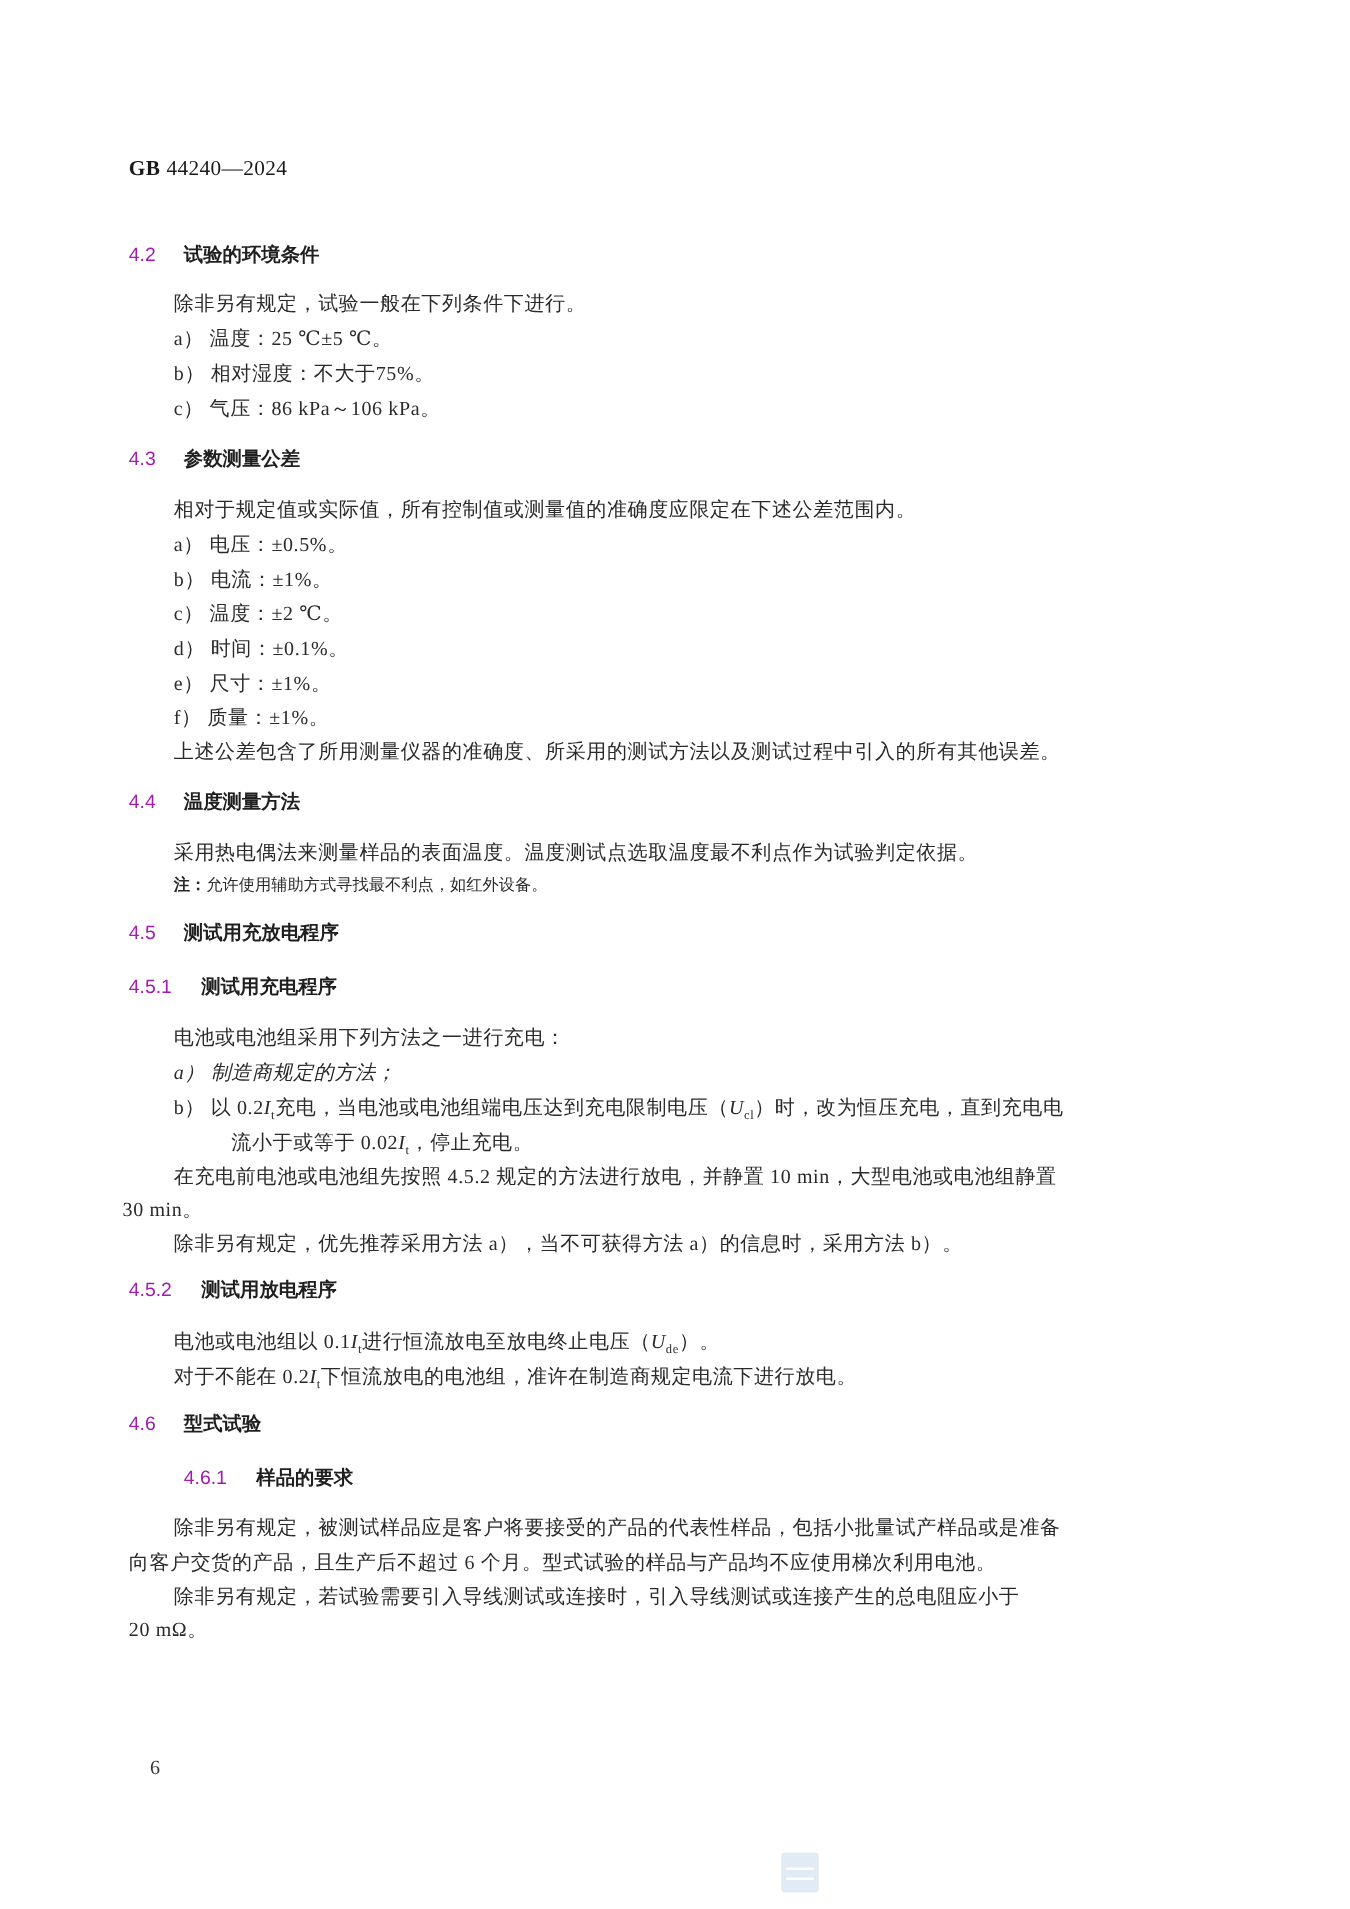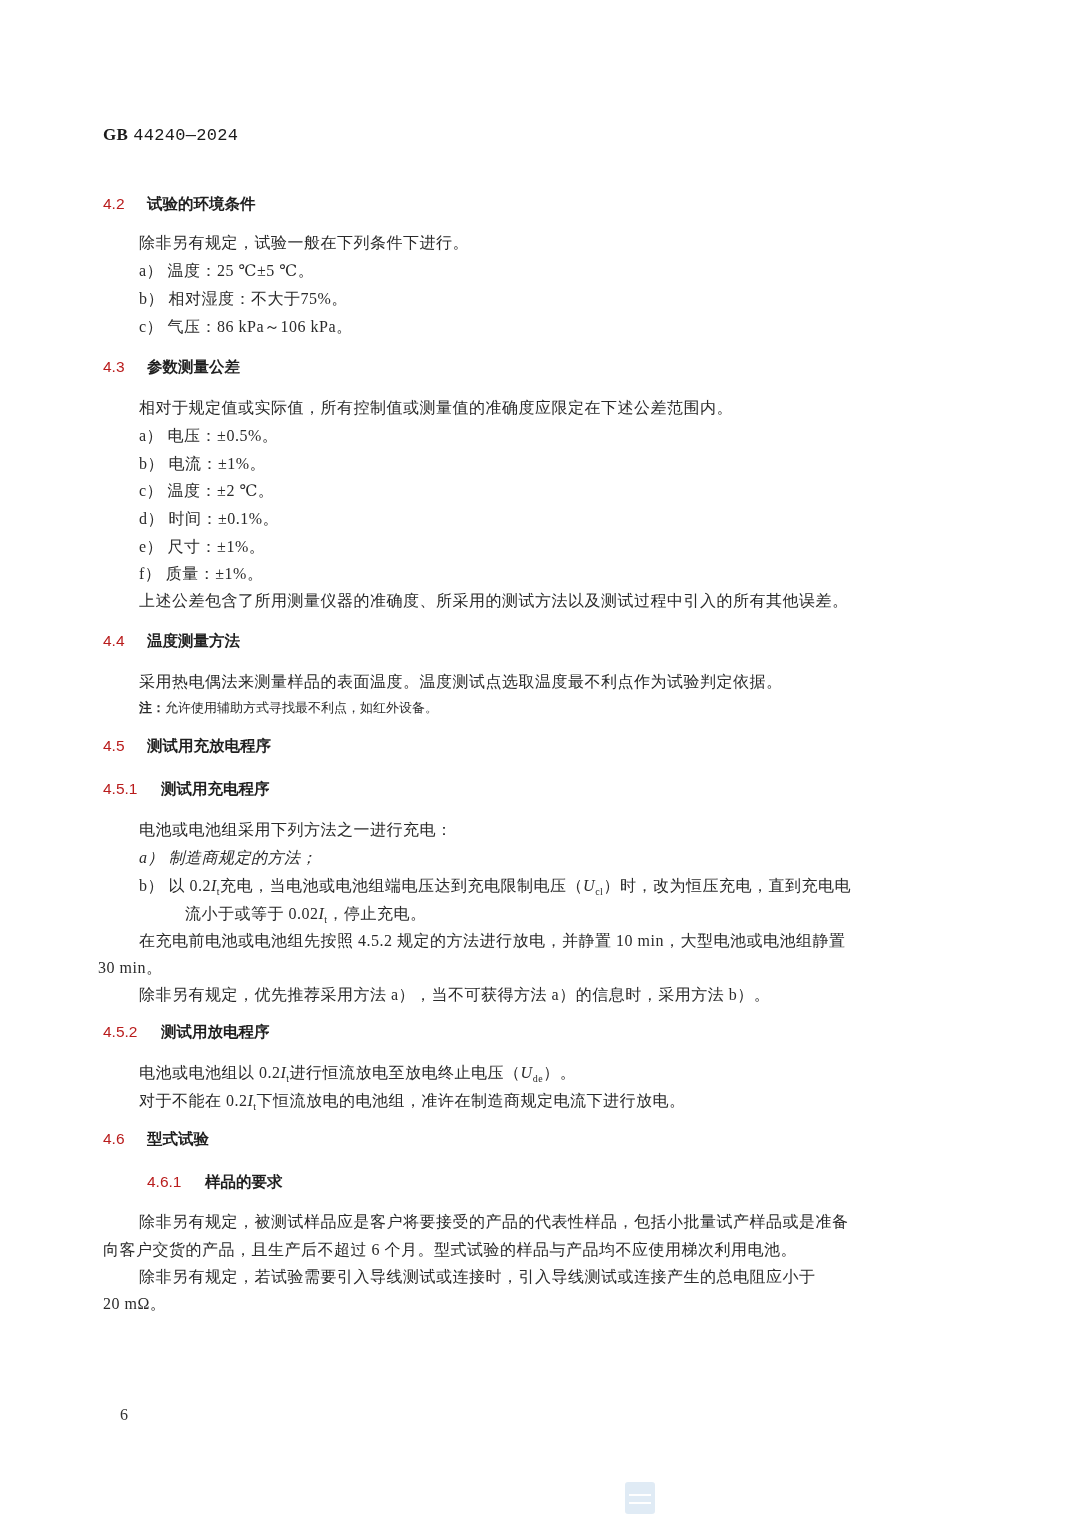--- a/index.html
+++ b/index.html
@@ -8,26 +8,26 @@
       color: #222222;
       font-family: "Liberation Serif", "DejaVu Serif", serif;
     }
     .abs { position: absolute; white-space: nowrap; }
     .doc-id {
       left: 103px; top: 125px;
       font-family: "Liberation Sans", "DejaVu Sans", sans-serif;
       font-size: 17px; font-weight: bold; letter-spacing: 0.3px; color: #1a1a1a;
     }
     .doc-id .gb { font-family: "Liberation Serif", serif; font-weight: bold; }
-    .doc-id .num { font-weight: normal; font-family: Liberation Mono, monospace; text-align: center; }
+    .doc-id .num { font-weight: normal; font-family: Liberation Serif, serif; text-align: center; }
     .h {
       font-family: "Liberation Sans", "DejaVu Sans", sans-serif;
       font-size: 15.5px; font-weight: bold; color: #1f1f1f;
     }
-    .h .no { display: inline-block; font-weight: normal; color: #b91c1c; }
+    .h .no { display: inline-block; font-weight: normal; color: #a21caf; }
     .p { font-size: 16px; color: #2a2a2a; letter-spacing: 0.5px; }
     .note { font-size: 13px; color: #2a2a2a; font-family: "Liberation Sans", sans-serif; }
     .note b { font-weight: bold; }
     .sub { font-size: 10px; vertical-align: -4px; font-style: normal; }
     .it { font-style: italic; }
     .pagenum { left: 120px; top: 1406px; font-size: 16px; color: #333; }
     .logo {
       left: 625px; top: 1482px; width: 30px; height: 32px;
       background: #dde9f5; border-radius: 3px; opacity: 0.9;
     }
@@ -91,21 +91,21 @@
   <span>流小于或等于 0.02</span><span class="it">I</span><span class="sub">t</span><span>，停止充电。</span>
 </div>
 <div class="abs p" style="left:139px; top:931px;">在充电前电池或电池组先按照 4.5.2 规定的方法进行放电，并静置 10 min，大型电池或电池组静置</div>
 <div class="abs p" style="left:98px; top:958px;">30 min。</div>
 <div class="abs p" style="left:139px; top:985px;">除非另有规定，优先推荐采用方法 a），当不可获得方法 a）的信息时，采用方法 b）。</div>
 
 <div class="abs h" style="left:103px; top:1022px;">
   <span class="no" style="width:58px;">4.5.2</span><span>测试用放电程序</span>
 </div>
 <div class="abs p" style="left:139px; top:1063px;">
-  <span>电池或电池组以 0.2</span><span class="it">I</span><span class="sub">t</span><span>进行恒流放电至放电终止电压（</span><span class="it">U</span><span class="sub">de</span><span>）。</span>
+  <span>电池或电池组以 0.1</span><span class="it">I</span><span class="sub">t</span><span>进行恒流放电至放电终止电压（</span><span class="it">U</span><span class="sub">de</span><span>）。</span>
 </div>
 <div class="abs p" style="left:139px; top:1091px;">
   <span>对于不能在 0.2</span><span class="it">I</span><span class="sub">t</span><span>下恒流放电的电池组，准许在制造商规定电流下进行放电。</span>
 </div>
 
 <div class="abs h" style="left:103px; top:1129px;">
   <span class="no" style="width:44px;">4.6</span><span>型式试验</span>
 </div>
 
 <div class="abs h" style="left:103px; top:1172px;">

